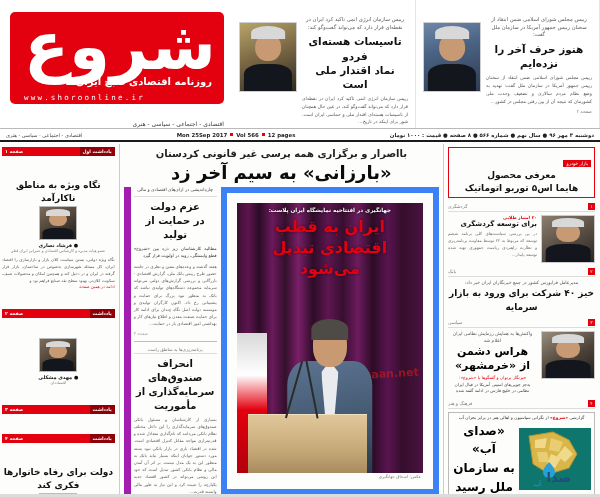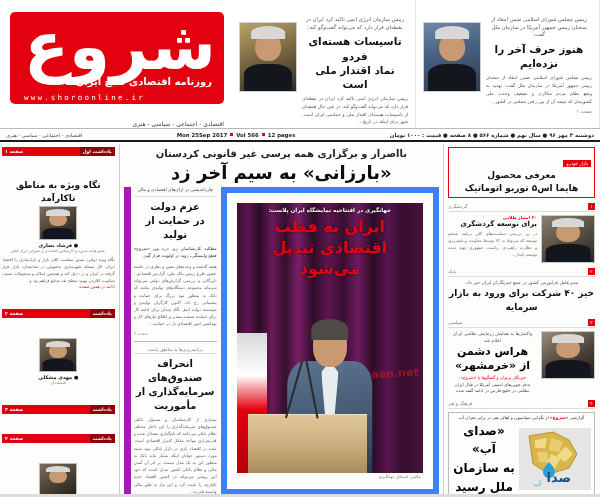--- a/index.html
+++ b/index.html
@@ -191,21 +191,21 @@
   .kh-sub2 { font-size: 4.3px; color: #444; text-align: center; line-height: 1.5; }
   .water-box {
     border: 1px solid #bbb; padding: 2px 3px 3px;
     display: flex; flex-direction: column; gap: 2px;
   }
   .wb-kicker { font-size: 4.3px; color: #333; text-align: center; }
   .wb-kicker .hl { color: #e3000f; font-weight: bold; }
   .wb-row { display: flex; flex-direction: row; gap: 3px; align-items: center; }
   .wb-art {
     width: 72px; height: 62px; flex-shrink: 0;
-    background: #e5e5e5; position: relative; overflow: hidden;
+    background: #0f766e; position: relative; overflow: hidden;
   }
   .wb-title { font-size: 12px; font-weight: bold; line-height: 1.55; text-align: center; flex: 1; }
 
   
   .col-center {
     width: 330px; height: 353px;
     padding: 2px 4px 2px 4px;
     display: flex; flex-direction: column;
   }
   .lead-kicker {
@@ -558,20 +558,21 @@
         <span class="spacer"></span>
         <span class="pg">صفحه ۳</span>
       </div>
 
       <div class="op-bar">
         <span class="lbl">یادداشت</span>
         <span class="spacer"></span>
         <span class="pg">صفحه ۴</span>
       </div>
       <div>
+        <div class="op-title">دولت برای رفاه خانوارها<br>فکری کند</div>
         <div class="op-photo">
           <div class="face"></div>
 
         </div>
 
       </div>
 
     </div>
 
   </div>

